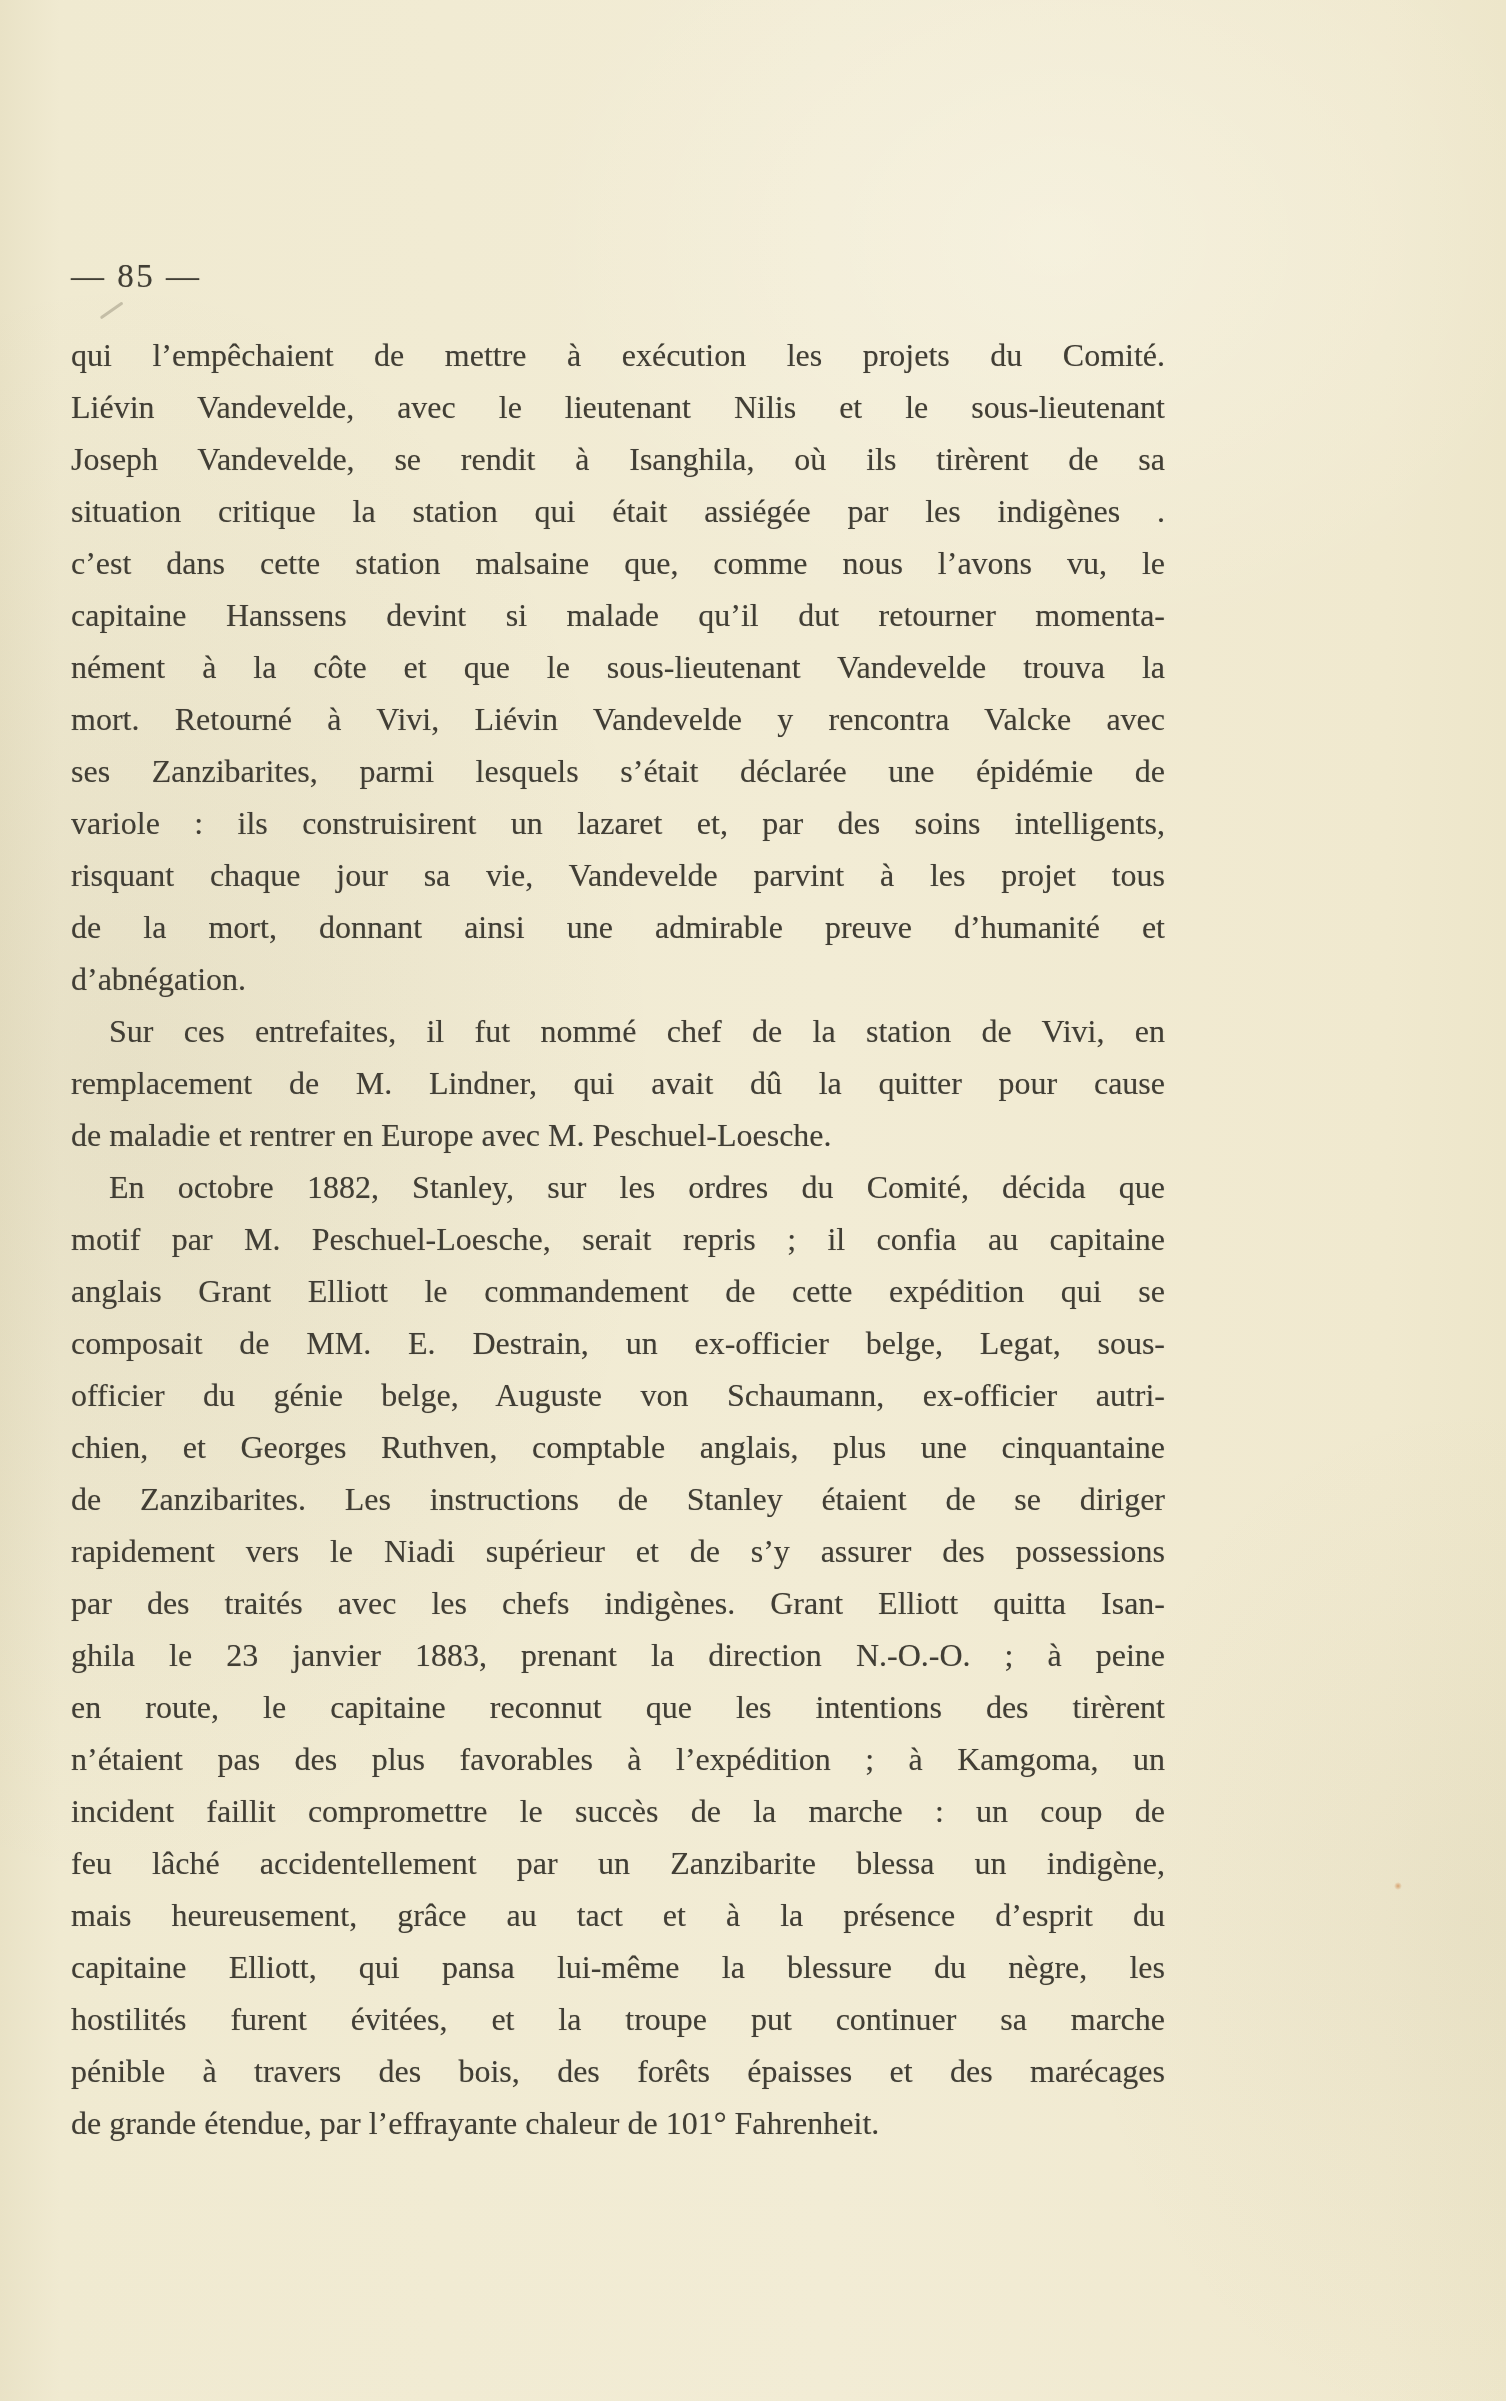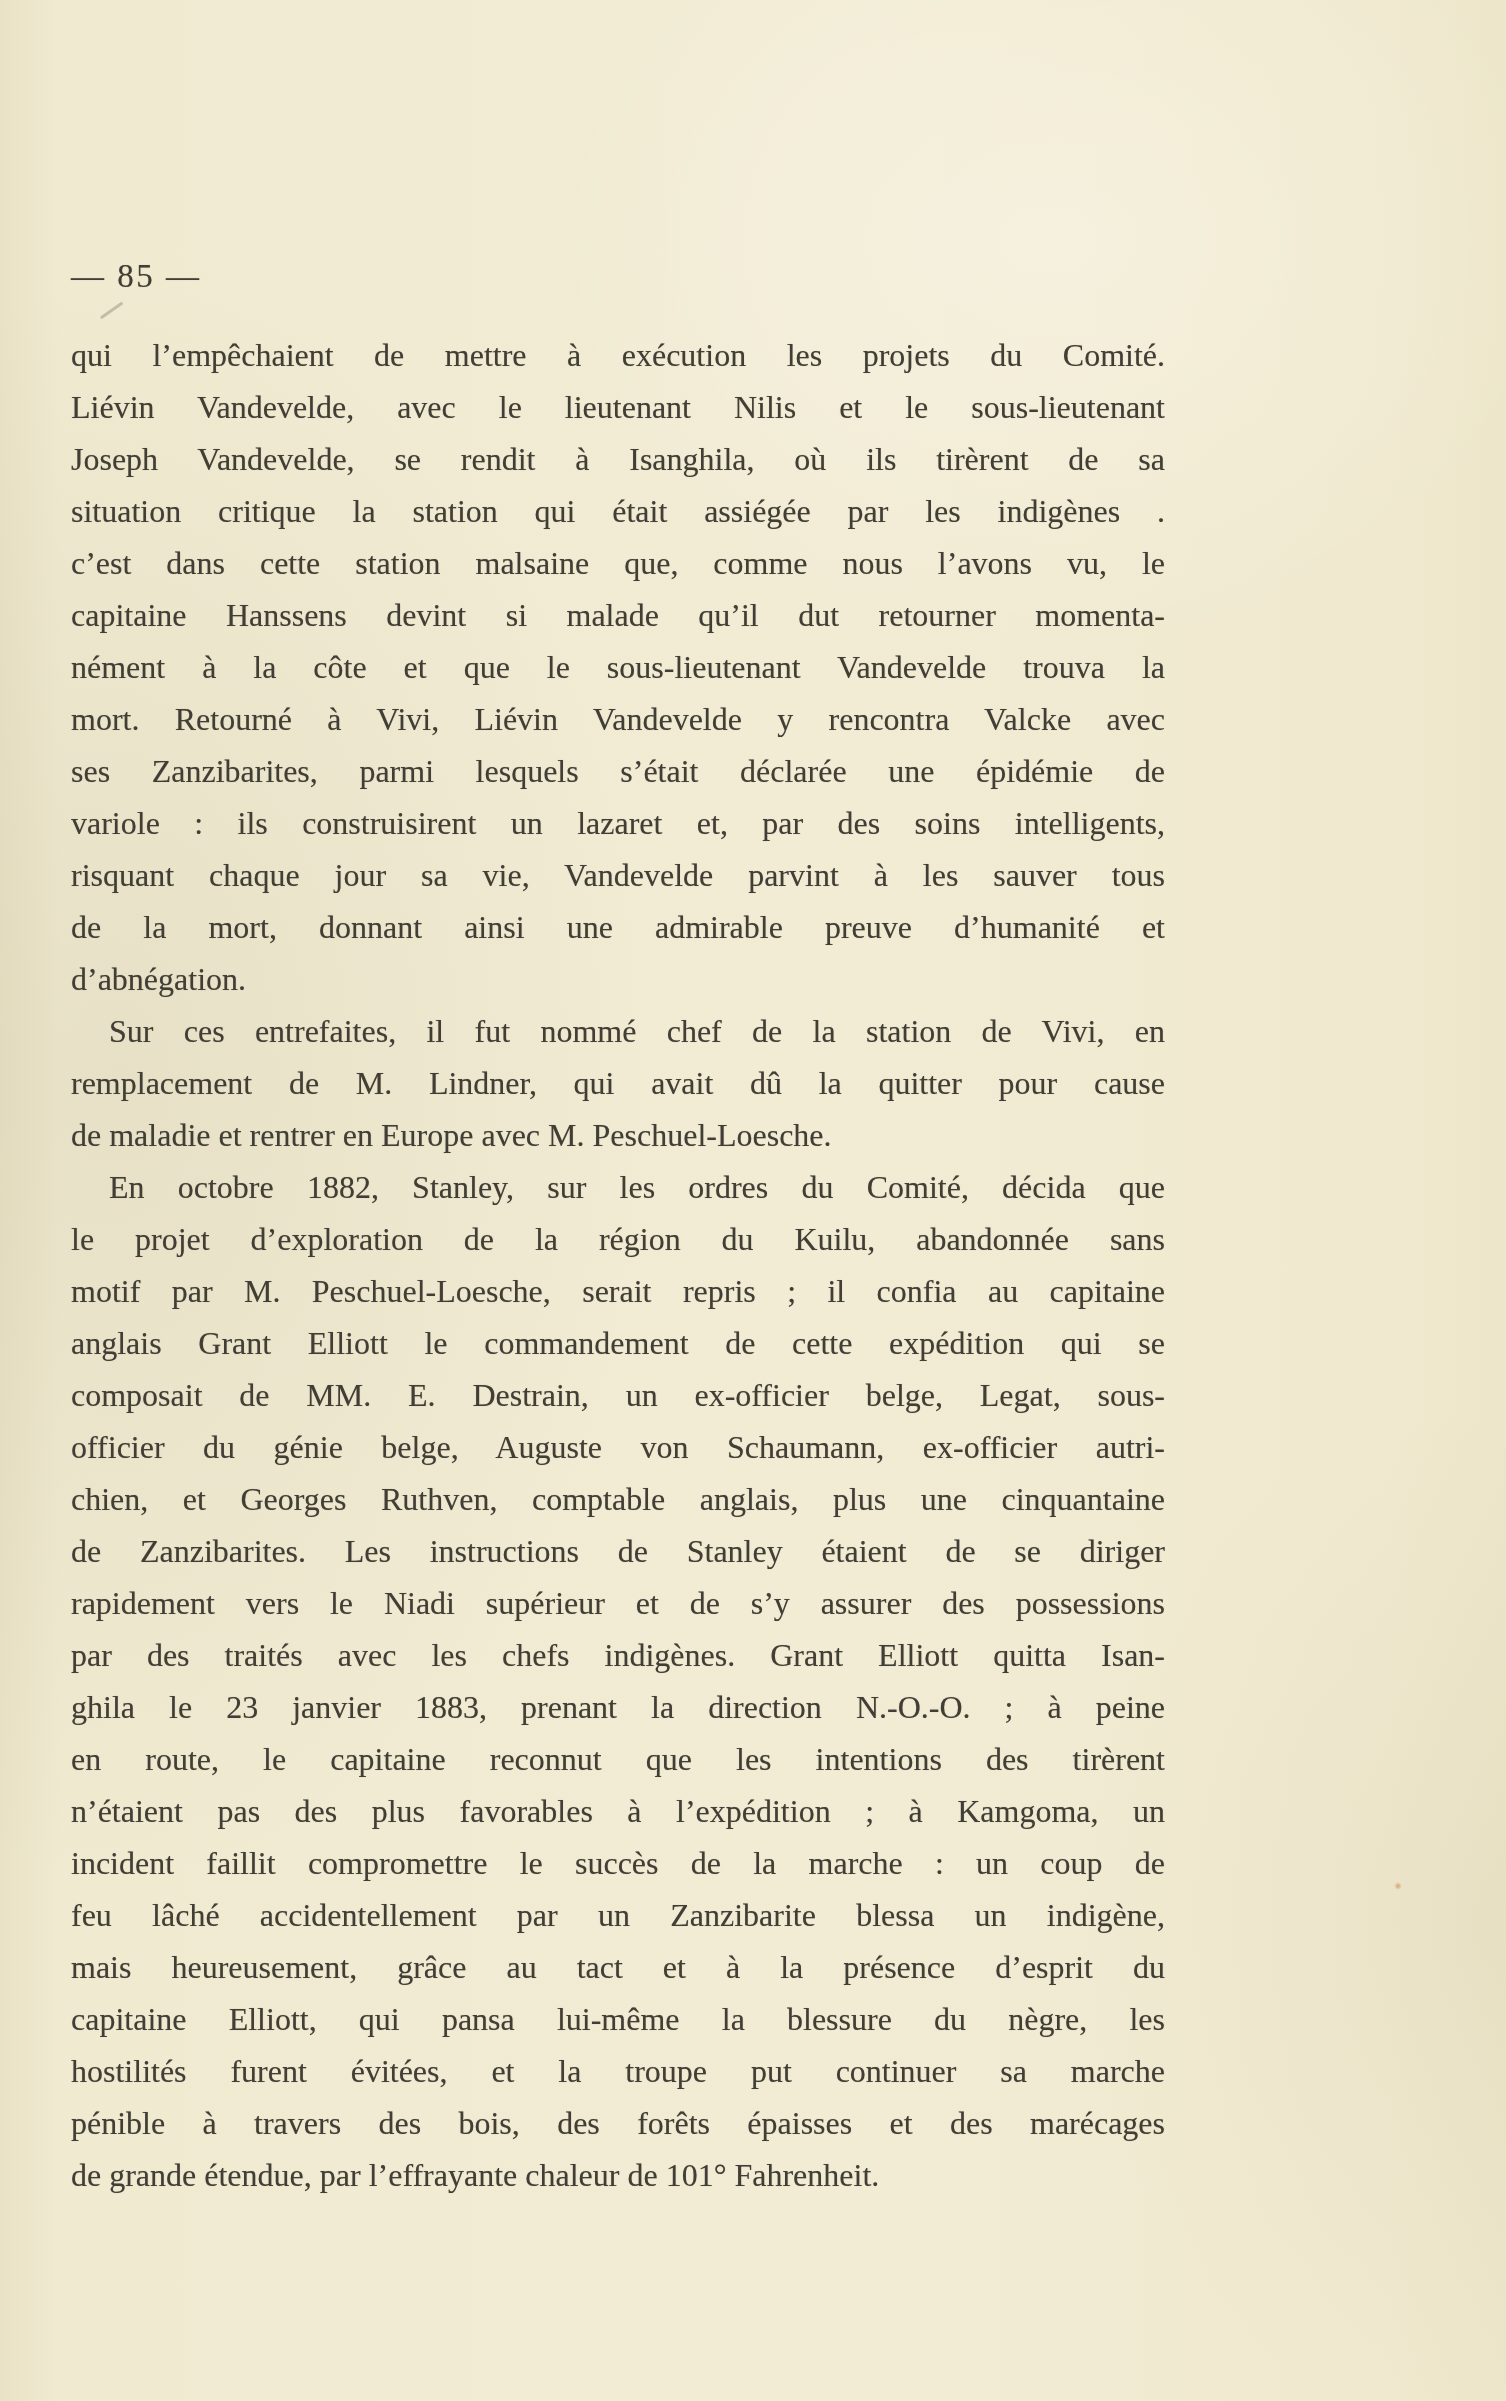--- a/index.html
+++ b/index.html
@@ -91,32 +91,31 @@
         <div class="line">qui l’empêchaient de mettre à exécution les projets du Comité.</div>
         <div class="line">Liévin Vandevelde, avec le lieutenant Nilis et le sous-lieutenant</div>
         <div class="line">Joseph Vandevelde, se rendit à Isanghila, où ils tirèrent de sa</div>
         <div class="line">situation critique la station qui était assiégée par les indigènes .</div>
         <div class="line">c’est dans cette station malsaine que, comme nous l’avons vu, le</div>
         <div class="line">capitaine Hanssens devint si malade qu’il dut retourner momenta-</div>
         <div class="line">nément à la côte et que le sous-lieutenant Vandevelde trouva la</div>
         <div class="line">mort. Retourné à Vivi, Liévin Vandevelde y rencontra Valcke avec</div>
         <div class="line">ses Zanzibarites, parmi lesquels s’était déclarée une épidémie de</div>
         <div class="line">variole : ils construisirent un lazaret et, par des soins intelligents,</div>
-        <div class="line">risquant chaque jour sa vie, Vandevelde parvint à les sauver tous</div>
+        <div class="line">risquant chaque jour sa vie, Vandevelde parvint à les projet tous</div>
         <div class="line">de la mort, donnant ainsi une admirable preuve d’humanité et</div>
         <div class="line final">d’abnégation.</div>
       </div>
       <div class="paragraph indent">
         <div class="line">Sur ces entrefaites, il fut nommé chef de la station de Vivi, en</div>
         <div class="line">remplacement de M. Lindner, qui avait dû la quitter pour cause</div>
         <div class="line final">de maladie et rentrer en Europe avec M. Peschuel-Loesche.</div>
       </div>
       <div class="paragraph indent">
         <div class="line">En octobre 1882, Stanley, sur les ordres du Comité, décida que</div>
-        <div class="line">le projet d’exploration de la région du Kuilu, abandonnée sans</div>
         <div class="line">motif par M. Peschuel-Loesche, serait repris ; il confia au capitaine</div>
         <div class="line">anglais Grant Elliott le commandement de cette expédition qui se</div>
         <div class="line">composait de MM. E. Destrain, un ex-officier belge, Legat, sous-</div>
         <div class="line">officier du génie belge, Auguste von Schaumann, ex-officier autri-</div>
         <div class="line">chien, et Georges Ruthven, comptable anglais, plus une cinquantaine</div>
         <div class="line">de Zanzibarites. Les instructions de Stanley étaient de se diriger</div>
         <div class="line">rapidement vers le Niadi supérieur et de s’y assurer des possessions</div>
         <div class="line">par des traités avec les chefs indigènes. Grant Elliott quitta Isan-</div>
         <div class="line">ghila le 23 janvier 1883, prenant la direction N.-O.-O. ; à peine</div>
         <div class="line">en route, le capitaine reconnut que les intentions des tirèrent</div>

